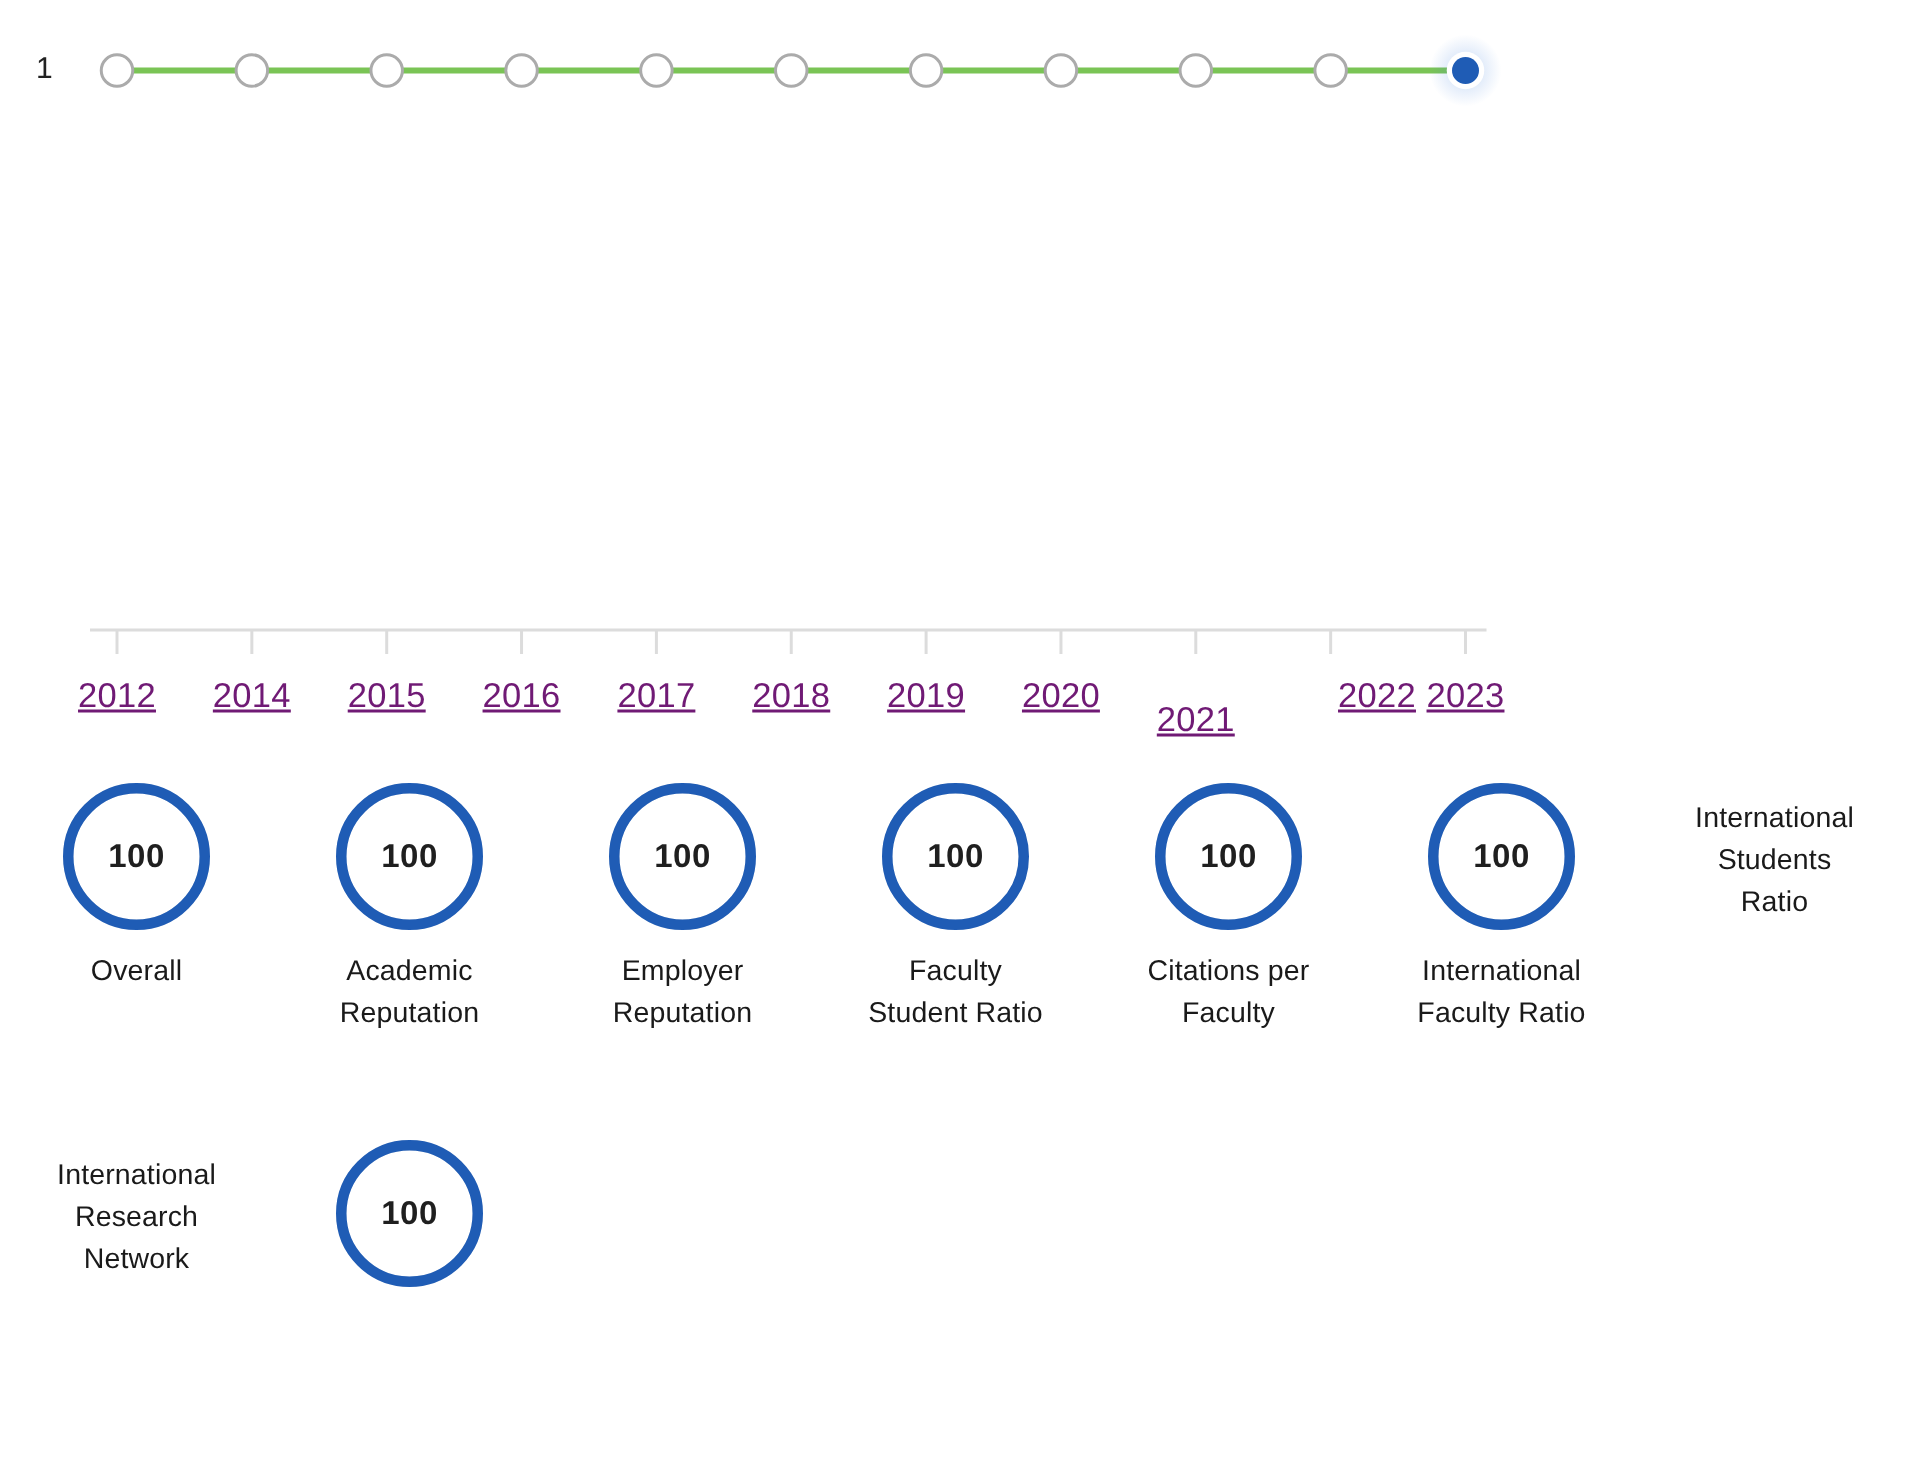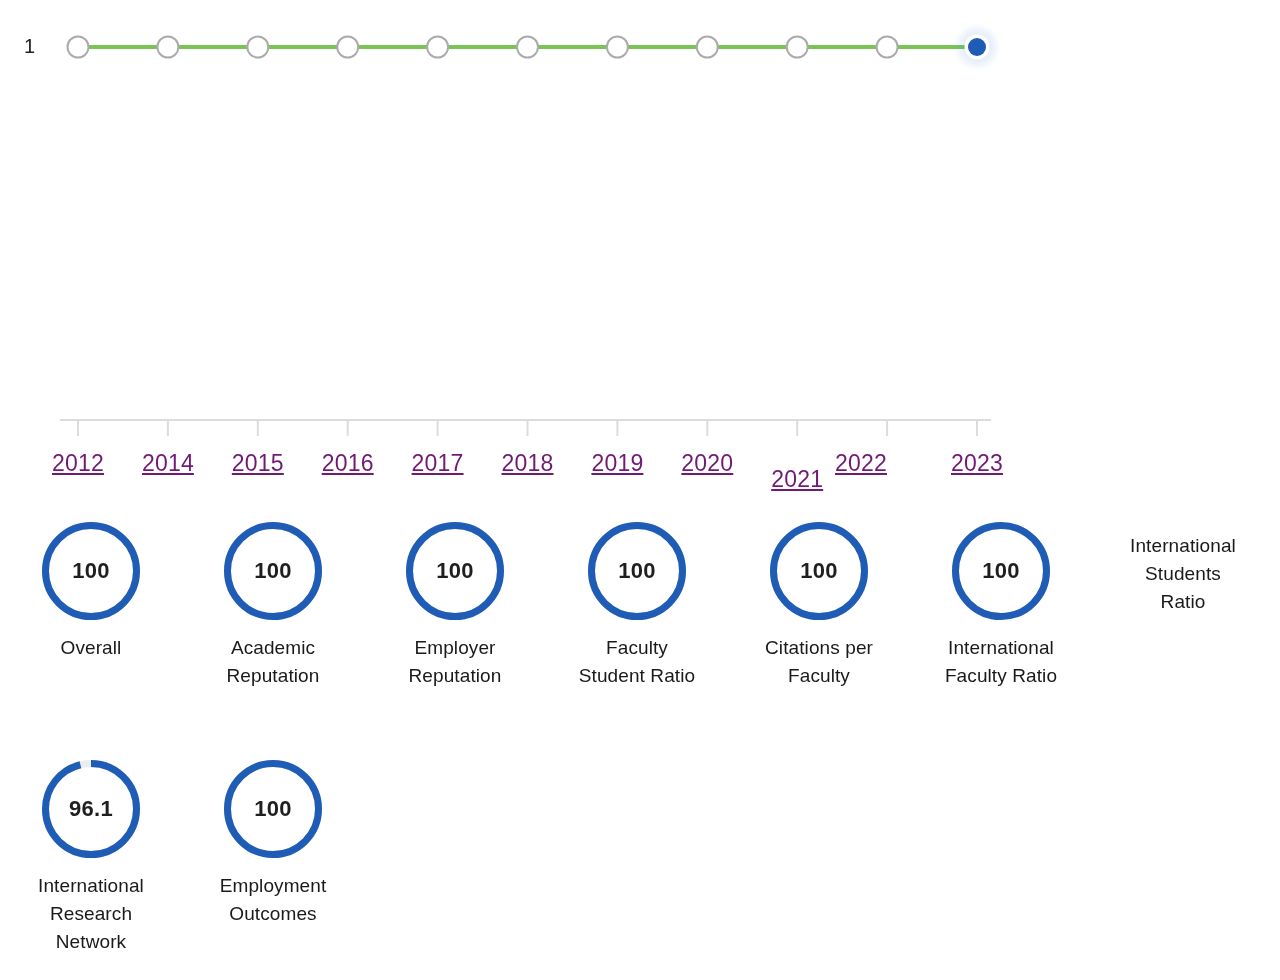--- a/index.html
+++ b/index.html
@@ -197,21 +197,21 @@
   <div class="axis-labels" id="axis-labels">
       <div class="year-label" style="left: 78px;">2012</div>
       <div class="year-label" style="left: 167.9px;">2014</div>
       <div class="year-label" style="left: 257.8px;">2015</div>
       <div class="year-label" style="left: 347.7px; text-align: center;">2016</div>
       <div class="year-label" style="left: 437.6px;">2017</div>
       <div class="year-label" style="left: 527.5px;">2018</div>
       <div class="year-label" style="left: 617.4px;">2019</div>
       <div class="year-label" style="left: 707.3px;">2020</div>
       <div class="year-label" style="left: 797.2px; margin-top: 16px;">2021</div>
-      <div class="year-label" style="left: 861px;">2022</div>
+      <div class="year-label" style="left: 918px;">2022</div>
       <div class="year-label" style="left: 977px;">2023</div>
     </div>
 </div>
 
 <div id="indicator-grid">
   <div class="indicator-row" id="indicator-row-1">
       <div class="indicator">
         <div class="donut-wrap">
           <svg viewBox="0 0 102 102">
             <circle cx="51" cy="51" r="45.5" fill="none" stroke="#ededed" stroke-width="7"></circle>
@@ -270,33 +270,25 @@
           <span class="donut-score">100</span>
         </div>
         <div class="indicator-label">International<br>Faculty Ratio</div>
       </div>
       <div class="indicator">
         <div class="indicator-label">International<br>Students<br>Ratio</div>
       </div>
     </div>
   <div class="indicator-row" id="indicator-row-2">
       <div class="indicator">
-        <div class="donut-wrap">
-          <svg viewBox="0 0 102 102">
-            <circle cx="51" cy="51" r="45.5" fill="none" stroke="#ededed" stroke-width="7"></circle>
-            <circle cx="51" cy="51" r="45.5" fill="none" stroke="#1f5cb5" stroke-width="7" stroke-linecap="butt" stroke-dasharray="274.735419149081 12.149512327590186"></circle>
-          </svg>
-          <span class="donut-score">96.1</span>
-        </div>
         <div class="indicator-label">International<br>Research<br>Network</div>
       </div>
       <div class="indicator">
         <div class="donut-wrap">
           <svg viewBox="0 0 102 102">
             <circle cx="51" cy="51" r="45.5" fill="none" stroke="#ededed" stroke-width="7"></circle>
             <circle cx="51" cy="51" r="45.5" fill="none" stroke="#1f5cb5" stroke-width="7" stroke-linecap="butt" stroke-dasharray="285.88493147667117 1"></circle>
           </svg>
           <span class="donut-score">100</span>
         </div>
-        <div class="indicator-label">Employment<br>Outcomes</div>
       </div>
     </div>
 </div>
 
 </body></html>

